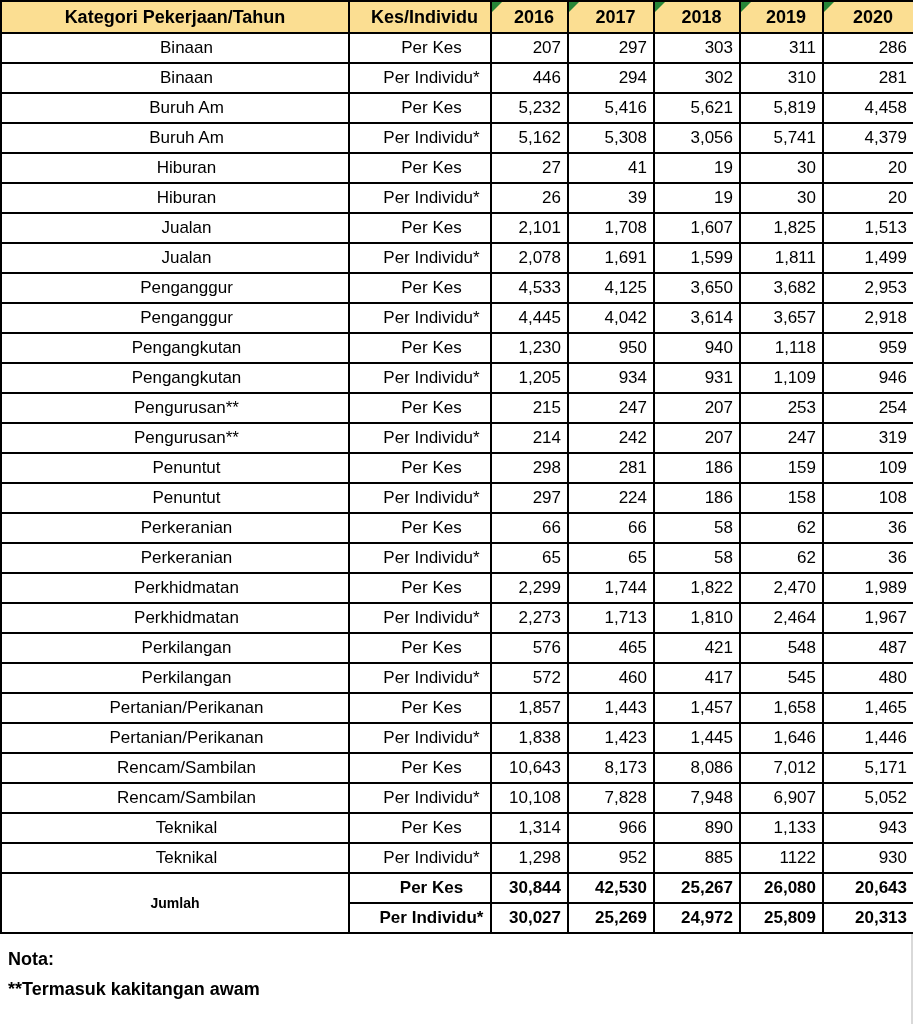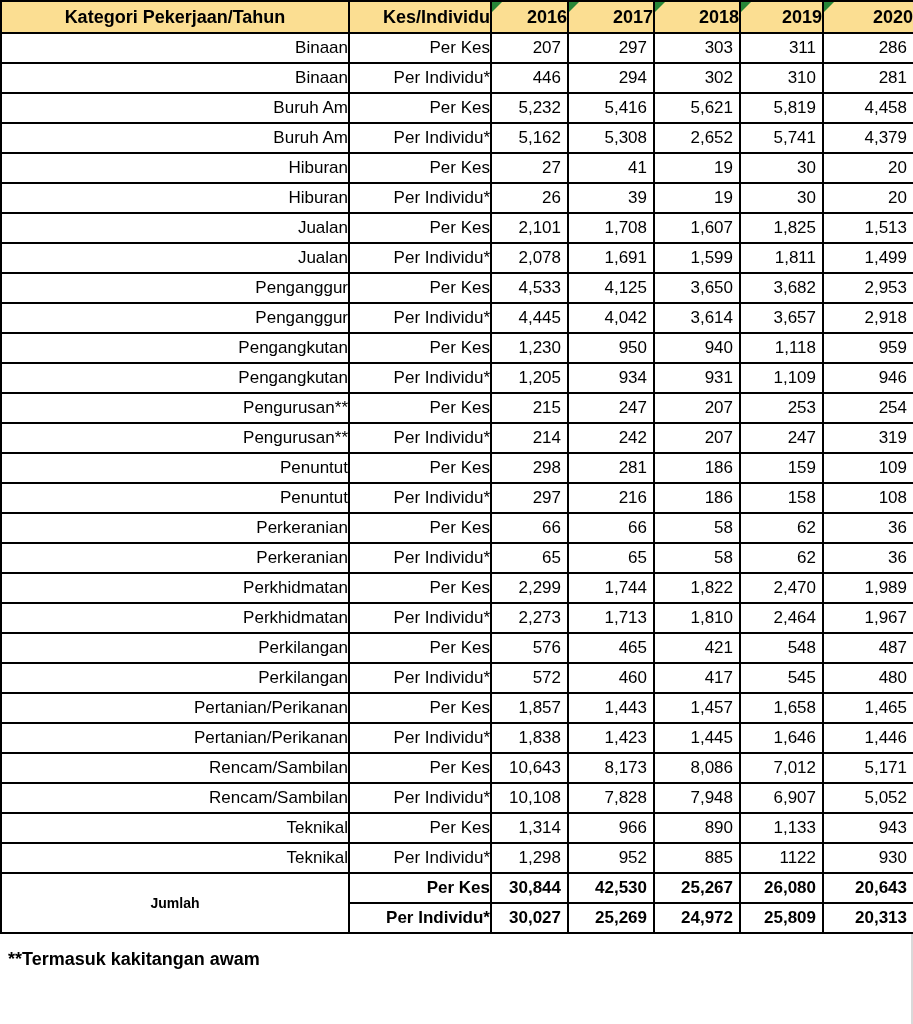--- a/index.html
+++ b/index.html
@@ -40,22 +40,22 @@
     position:relative;
   }
   col.c-cat{width:348px;}
   col.c-type{width:142px;}
   col.c-y16{width:77px;}
   col.c-y17{width:86px;}
   col.c-y18{width:86px;}
   col.c-y19{width:83px;}
   col.c-y20{width:91px;}
   th.h-cat{text-align:center;}
-  th.h-type,th.h-year{text-align:right;padding-left:9px;}
-  td.cat,td.type{text-align:right;padding-left:23px;}
+  th.h-type,th.h-year{text-align:center;padding-left:9px;}
+  td.cat,td.type{text-align:center;padding-left:23px;}
   td.num{text-align:right;padding-right:6px;}
   .tri{
     position:absolute;top:0;left:0;width:0;height:0;
     border-top:10px solid var(--tri);
     border-right:10px solid transparent;
   }
   tfoot td{
     background:var(--total-bg);
     font-weight:bold;
   }
@@ -125,21 +125,21 @@
         <td class="num">5,416</td>
         <td class="num">5,621</td>
         <td class="num">5,819</td>
         <td class="num">4,458</td>
       </tr>
       <tr>
         <td class="cat">Buruh Am</td>
         <td class="type">Per Individu*</td>
         <td class="num">5,162</td>
         <td class="num">5,308</td>
-        <td class="num">2,652</td>
+        <td class="num">3,056</td>
         <td class="num">5,741</td>
         <td class="num">4,379</td>
       </tr>
       <tr>
         <td class="cat">Hiburan</td>
         <td class="type">Per Kes</td>
         <td class="num">27</td>
         <td class="num">41</td>
         <td class="num">19</td>
         <td class="num">30</td>
@@ -232,21 +232,21 @@
         <td class="num">298</td>
         <td class="num">281</td>
         <td class="num">186</td>
         <td class="num">159</td>
         <td class="num">109</td>
       </tr>
       <tr>
         <td class="cat">Penuntut</td>
         <td class="type">Per Individu*</td>
         <td class="num">297</td>
-        <td class="num">216</td>
+        <td class="num">224</td>
         <td class="num">186</td>
         <td class="num">158</td>
         <td class="num">108</td>
       </tr>
       <tr>
         <td class="cat">Perkeranian</td>
         <td class="type">Per Kes</td>
         <td class="num">66</td>
         <td class="num">66</td>
         <td class="num">58</td>
@@ -368,15 +368,16 @@
       <td class="num">30,027</td>
       <td class="num">25,269</td>
       <td class="num">24,972</td>
       <td class="num">25,809</td>
       <td class="num">20,313</td>
     </tr>
   </tfoot>
 </table>
 
 <div class="notes">
+  <div class="note-line">Nota:</div>
   <div class="note-line">**Termasuk kakitangan awam</div>
 
 </div>
 
 </body></html>

